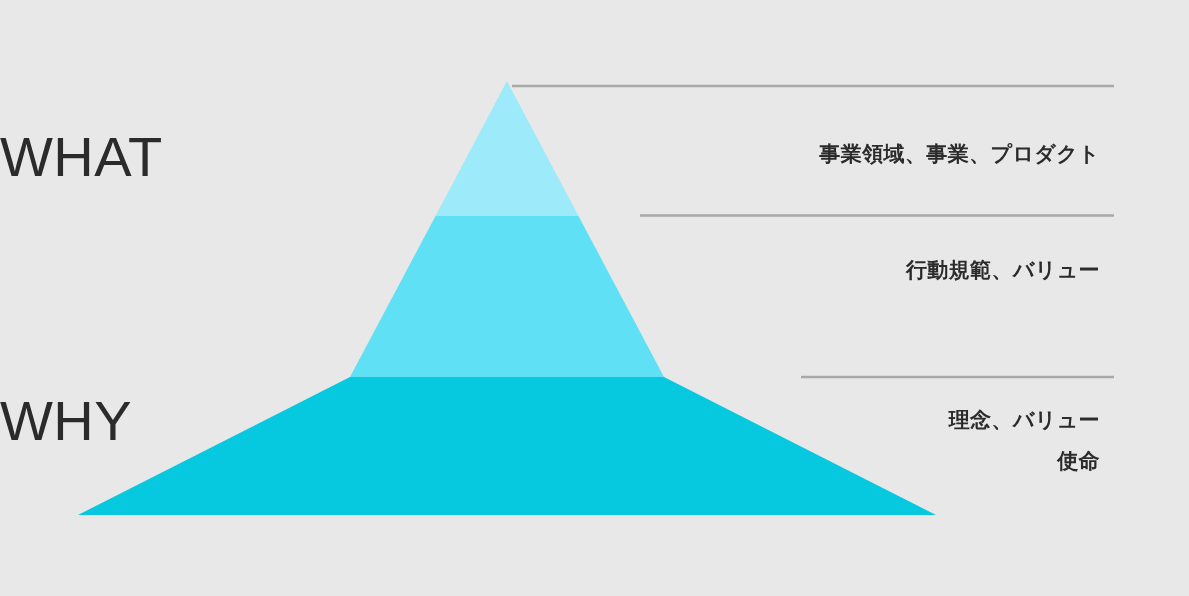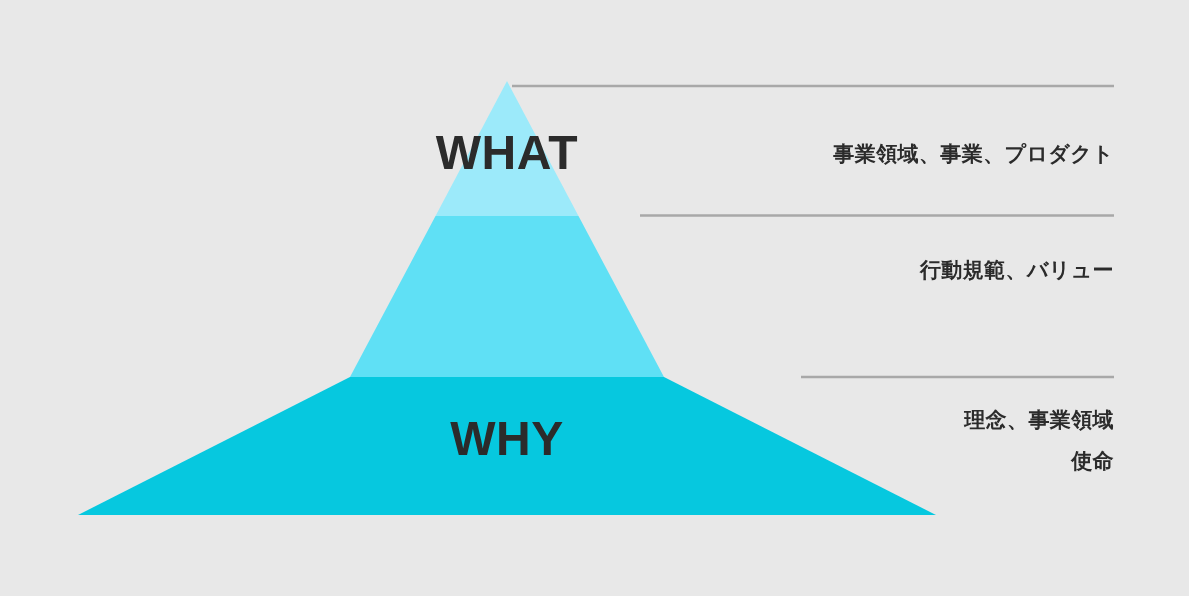--- a/index.html
+++ b/index.html
@@ -23,35 +23,35 @@
     position: absolute;
     left: 0;
     top: 0;
     width: 1189px;
     height: 596px;
   }
   .tier-label {
     position: absolute;
     left: 0;
     width: 1014px;
-    text-align: center;
-    font-weight: bold;
+    text-align: left;
+    font-weight: normal;
     color: #2b2b2b;
-    font-size: 48px;
+    font-size: 56px;
     letter-spacing: 0.5px;
     line-height: 1;
     user-select: none;
   }
   #label-what { top: 129px; }
   #label-how  { top: 276px; }
-  #label-why  { top: 415px; }
+  #label-why  { top: 393px; }
 
   .desc {
     position: absolute;
-    right: 75px;
+    right: 89px;
     text-align: right;
     color: #2b2b2b;
     font-weight: bold;
     font-size: 21px;
     line-height: 1.95;
     letter-spacing: 0.4px;
     white-space: nowrap;
   }
   #desc-what { top: 134px; }
   #desc-how  { top: 250px; }
@@ -78,17 +78,17 @@
 
   <div class="desc" id="desc-what">
     <span class="desc-line">事業領域、事業、プロダクト</span>
   </div>
 
   <div class="desc" id="desc-how">
     <span class="desc-line">行動規範、バリュー</span>
   </div>
 
   <div class="desc" id="desc-why">
-    <span class="desc-line">理念、事業領域</span>
+    <span class="desc-line">理念、バリュー</span>
     <span class="desc-line">使命</span>
   </div>
 
 </div>
 
 </body></html>

